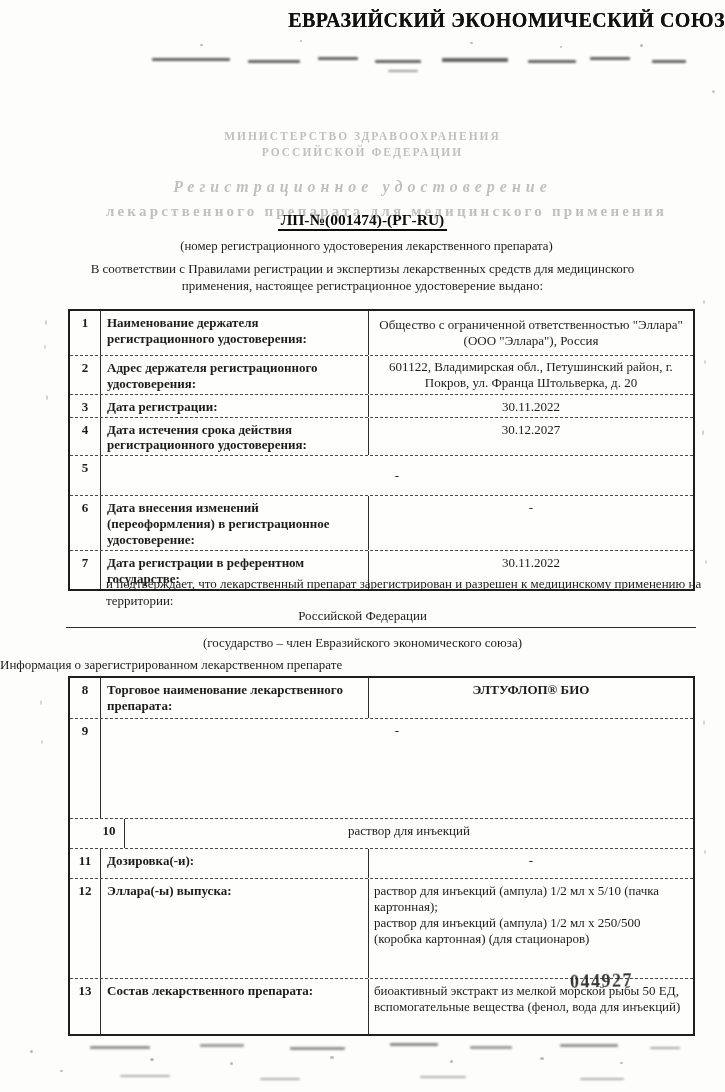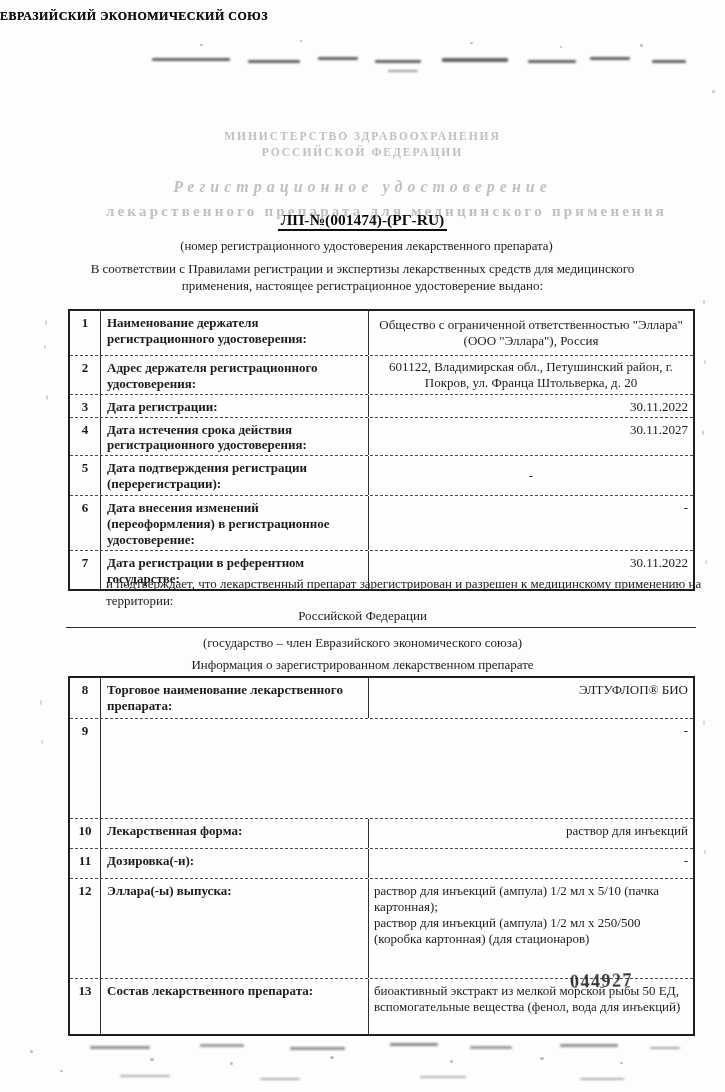--- a/index.html
+++ b/index.html
@@ -7,21 +7,21 @@
     position:relative;
     width:725px;height:1092px;
     background:#fdfdfb;
     overflow:hidden;
     font-family:"Liberation Serif","DejaVu Serif",serif;
     color:#1c1c1c;
   }
   
   .eaeu-title{
     position:absolute;top:9px;left:0;width:100%;
-    text-align:left;font-size:12px;font-weight:bold;
+    text-align:right;font-size:20px;font-weight:bold;
     letter-spacing:.5px;color:#111;
     text-shadow:0 0 .6px #222;
   }
   .smudge{position:absolute;background:#3c3c3c;filter:blur(1.1px);border-radius:1px;opacity:.8;}
   .speck{position:absolute;background:#777;border-radius:50%;opacity:.5;}
   
   .ghost{
     position:absolute;left:0;width:100%;text-align:center;
     color:#bdbdbd;font-weight:bold;
     filter:blur(.45px);opacity:.95;
@@ -54,29 +54,29 @@
     border-right:1.5px solid #2e2e2e;
     text-align:center;font-weight:bold;padding-top:4px;
   }
   .clabel{
     flex:0 0 268px;box-sizing:border-box;
     border-right:1.5px solid #2e2e2e;
     font-weight:bold;padding:4px 6px 2px 6px;
   }
   .cvalue{flex:1 1 auto;box-sizing:border-box;padding:4px 5px 2px 5px;}
   .cvalue.vcenter{display:flex;align-items:center;justify-content:center;text-align:center;padding-top:0;padding-bottom:0;}
-  .cvalue.hcenter{text-align:right;}
-  .cvalue.bold{font-weight:normal;}
+  .cvalue.hcenter{text-align:center;}
+  .cvalue.bold{font-weight:bold;}
   .cvalue .vline{text-align:left;}
   
   .confirm{position:absolute;top:575px;left:62px;width:640px;font-size:13px;line-height:1.32;margin-left:44px;}
   .territory{position:absolute;top:608px;left:0;width:100%;text-align:center;font-size:13px;}
   .hline{position:absolute;top:627px;left:66px;width:630px;border-top:1.6px solid #2d2d2d;filter:blur(.2px);}
   .territory-caption{position:absolute;top:635px;left:0;width:100%;text-align:center;font-size:13px;}
-  .info-heading{position:absolute;top:657px;left:0;width:100%;text-align:center;font-size:13px;}
+  .info-heading{position:absolute;top:657px;left:0;width:100%;font-size:13px;}
   
   .stamp{
     position:absolute;left:570px;top:971px;
     font-size:18px;font-weight:bold;letter-spacing:1.5px;
     color:rgba(25,25,25,.88);transform:rotate(-1.5deg);
     filter:blur(.25px);
   }
 </style>
 </head>
 <body>
@@ -125,25 +125,24 @@
       <div class="cvalue vcenter">601122, Владимирская обл., Петушинский район, г. Покров, ул. Франца Штольверка, д. 20</div>
     </div>
     <div class="trow" style="min-height:22px;">
       <div class="cnum">3</div>
       <div class="clabel">Дата регистрации:</div>
       <div class="cvalue hcenter">30.11.2022</div>
     </div>
     <div class="trow" style="min-height:36px;">
       <div class="cnum">4</div>
       <div class="clabel">Дата истечения срока действия регистрационного удостоверения:</div>
-      <div class="cvalue hcenter">30.11.2027</div>
+      <div class="cvalue hcenter">30.12.2027</div>
     </div>
     <div class="trow" style="min-height:40px;">
       <div class="cnum">5</div>
-      <div class="clabel">Дата подтверждения регистрации (перерегистрации):</div>
       <div class="cvalue vcenter">-</div>
     </div>
     <div class="trow" style="min-height:52px;">
       <div class="cnum">6</div>
       <div class="clabel">Дата внесения изменений (переоформления) в регистрационное удостоверение:</div>
       <div class="cvalue hcenter">-</div>
     </div>
     <div class="trow" style="min-height:36px;">
       <div class="cnum">7</div>
       <div class="clabel">Дата регистрации в референтном государстве:</div>
@@ -160,23 +159,22 @@
   <div class="doc-table" style="top:676px;">
     <div class="trow" style="min-height:40px;">
       <div class="cnum">8</div>
       <div class="clabel">Торговое наименование лекарственного препарата:</div>
       <div class="cvalue hcenter bold">ЭЛТУФЛОП® БИО</div>
     </div>
     <div class="trow" style="min-height:100px;">
       <div class="cnum">9</div>
       <div class="cvalue hcenter">-</div>
     </div>
-    <div class="trow" style="min-height:30px;">
+    <div class="trow" style="min-height:30px;padding-left:24px;">
       <div class="cnum">10</div>
-      <div class="clabel">Лекарственная форма:</div>
       <div class="cvalue hcenter">раствор для инъекций</div>
     </div>
     <div class="trow" style="min-height:30px;">
       <div class="cnum">11</div>
       <div class="clabel">Дозировка(-и):</div>
       <div class="cvalue hcenter">-</div>
     </div>
     <div class="trow" style="min-height:100px;">
       <div class="cnum">12</div>
       <div class="clabel">Эллара(-ы) выпуска:</div>

